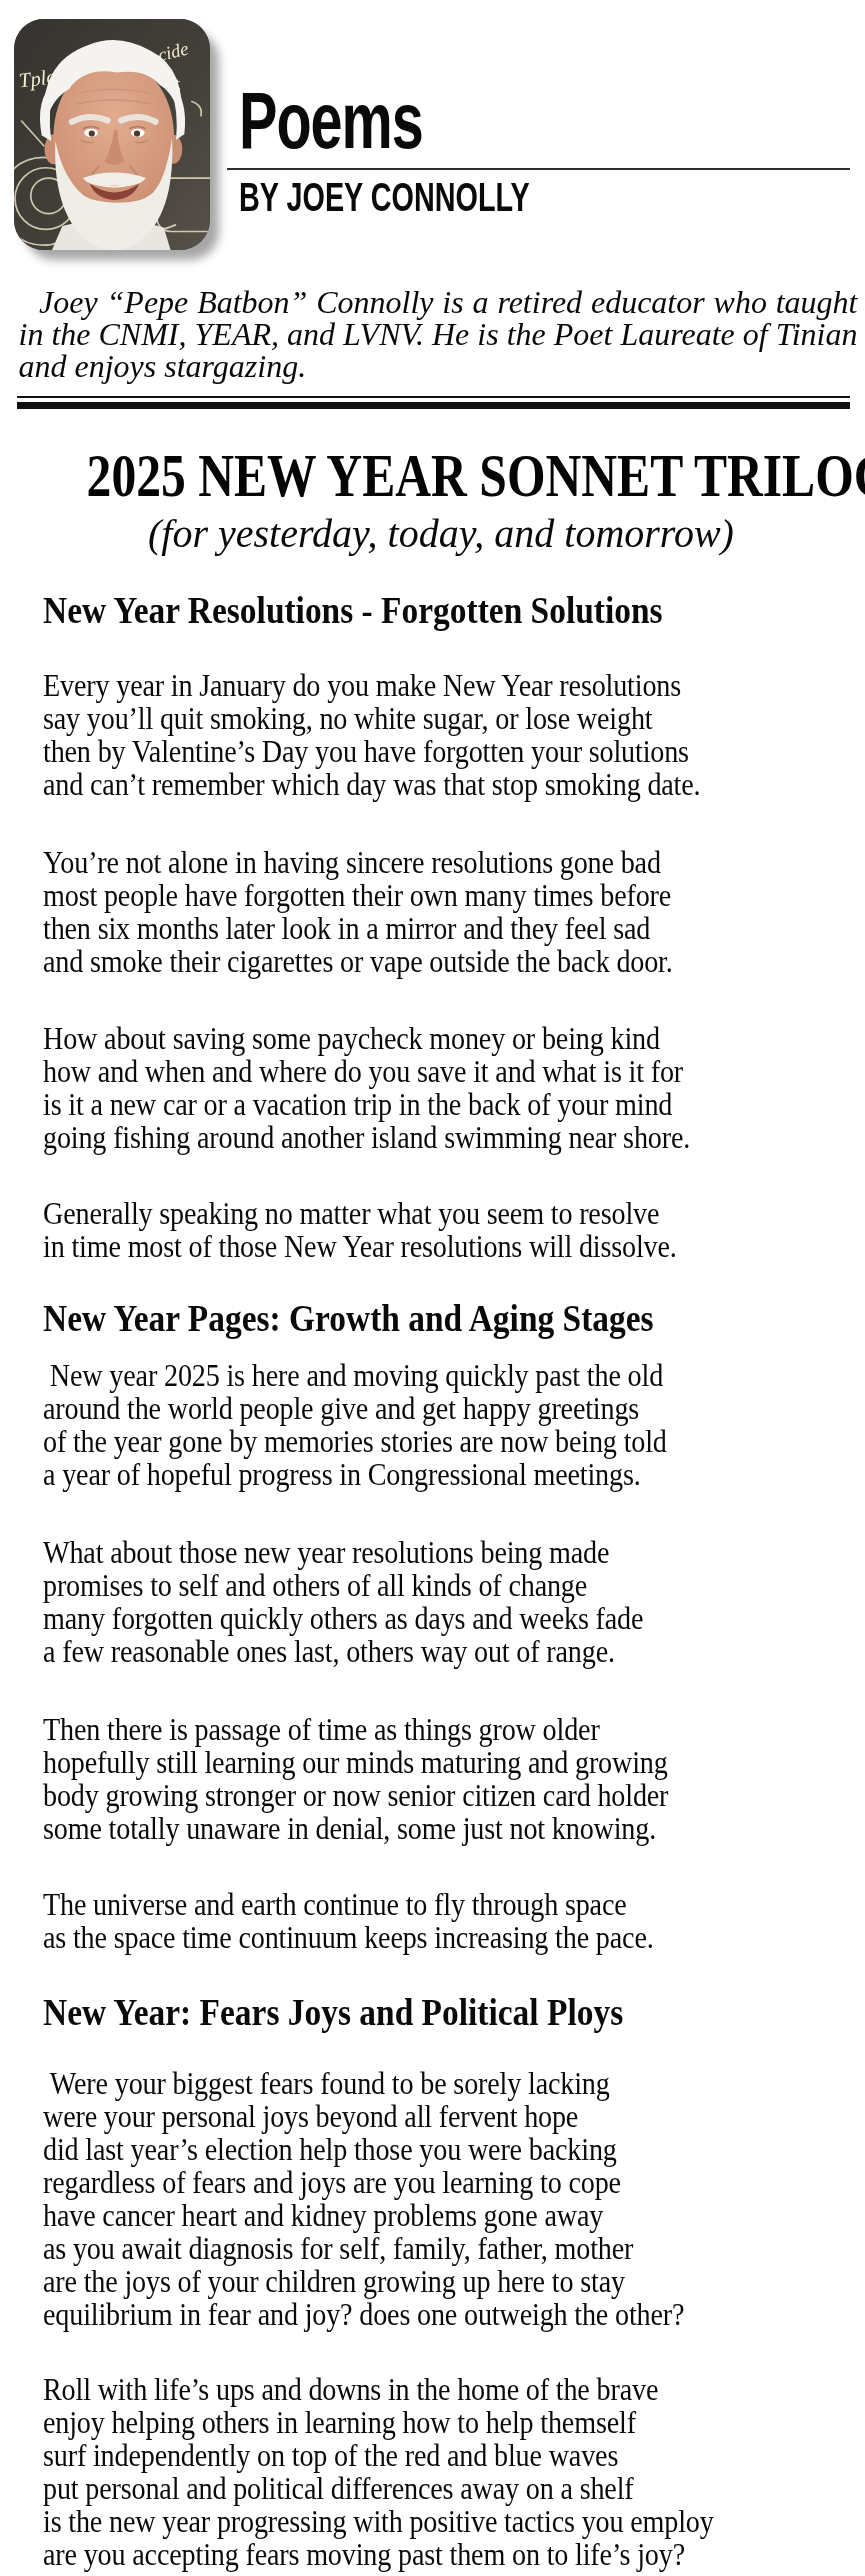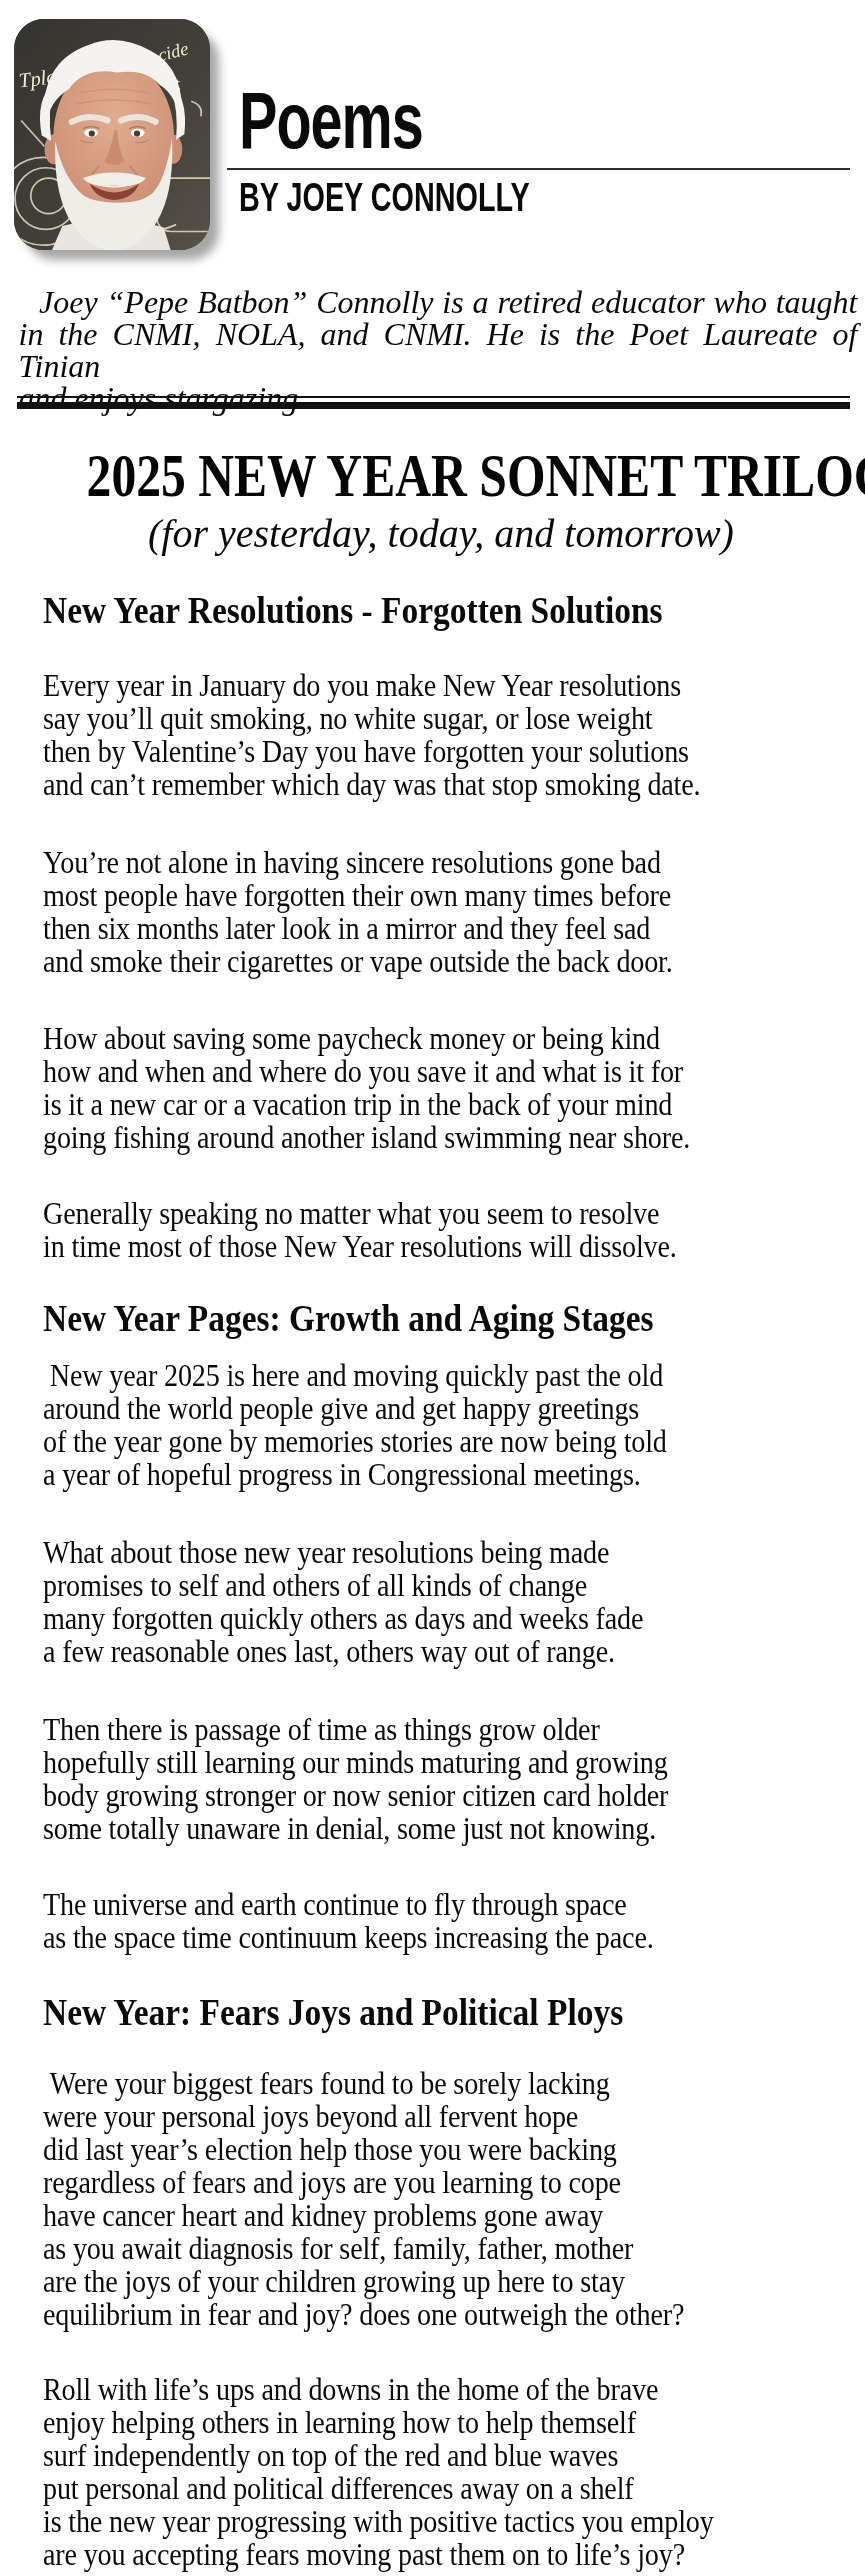--- a/index.html
+++ b/index.html
@@ -129,21 +129,21 @@
     </g>
   </svg>
 </div>
 
 <div class="abs masthead-title">Poems</div>
 <div class="abs masthead-rule"></div>
 <div class="abs masthead-byline">BY JOEY CONNOLLY</div>
 
 <div class="abs bio">
   <div class="bio-line-just bio-line-first">Joey “Pepe Batbon” Connolly is a retired educator who taught</div>
-  <div class="bio-line-just">in the CNMI, NOLA, and CNMI. He is the Poet Laureate of Tinian</div>
+  <div class="bio-line-just">in the CNMI, YEAR, and LVNV. He is the Poet Laureate of Tinian</div>
   <div>and enjoys stargazing.</div>
 </div>
 
 <div class="abs rule-thin"></div>
 <div class="abs rule-thick"></div>
 
 <div class="abs main-title">2025 NEW YEAR SONNET TRILOGY</div>
 <div class="abs subtitle">(for yesterday, today, and tomorrow)</div>
 
 <div class="abs poem-heading h1">New Year Resolutions - Forgotten Solutions</div>

